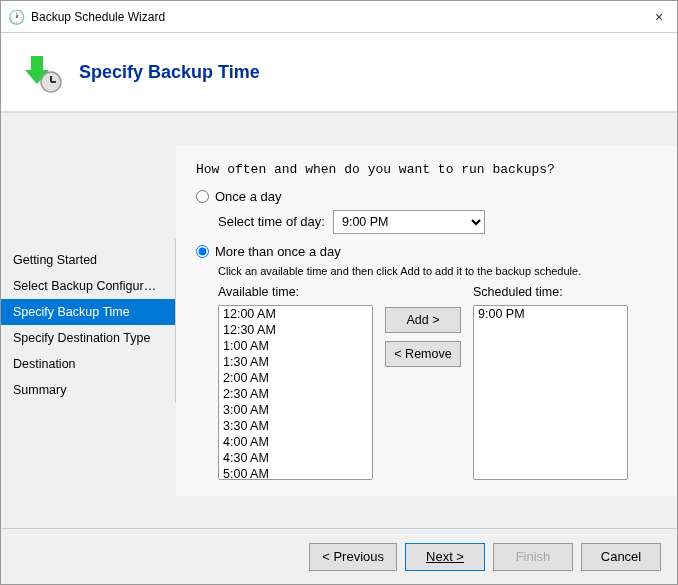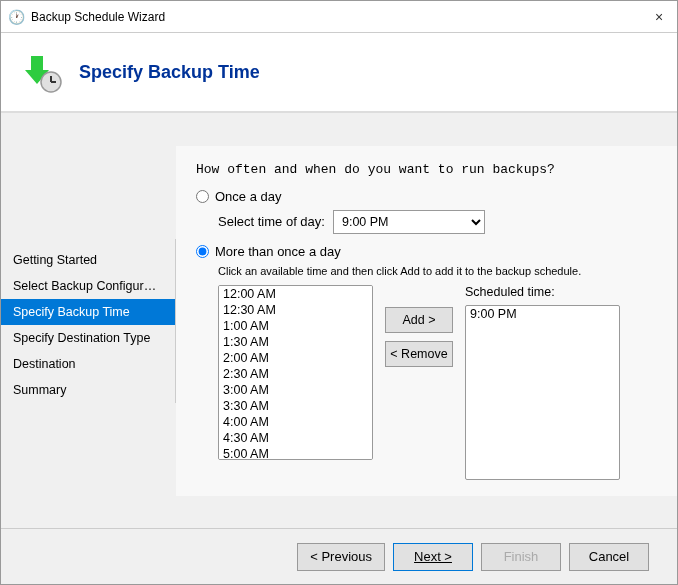--- a/index.html
+++ b/index.html
@@ -191,39 +191,39 @@
     .list-box option {
       padding: 1px 4px;
     }
     .buttons-col {
       display: flex;
       flex-direction: column;
       gap: 8px;
       margin-top: 22px;
     }
     .action-btn {
-      width: 68px;
+      width: 76px;
       height: 26px;
       background: #e1e1e1;
       border: 1px solid #999;
       cursor: pointer;
       font-size: 12.5px;
       display: flex;
       align-items: center;
       justify-content: center;
     }
 
     .footer {
       height: 56px;
       background: #f0f0f0;
       border-top: 1px solid #ccc;
       display: flex;
       align-items: center;
       justify-content: flex-end;
-      padding: 0 28px;
+      padding: 0 16px;
       gap: 8px;
       flex-shrink: 0;
     }
     .footer-btn {
       height: 28px;
       min-width: 80px;
       border: 1px solid #999;
       background: #e1e1e1;
       cursor: pointer;
       font-size: 13px;
@@ -302,20 +302,21 @@
       </div>
 
       <div class="radio-row">
         <input type="radio" name="backup-freq" id="more-than-once" checked="" style="">
         <label class="radio-label" for="more-than-once">More than once a day</label>
       </div>
       <div class="more-desc">Click an available time and then click Add to add it to the backup schedule.</div>
 
       <div class="lists-area">
         <div class="list-section">
+          <div class="list-label">Available time:</div>
           <select class="list-box" multiple="">
           <option>12:00 AM</option>
               <option>12:30 AM</option>
               <option>1:00 AM</option>
               <option>1:30 AM</option>
               <option>2:00 AM</option>
               <option>2:30 AM</option>
               <option>3:00 AM</option>
               <option>3:30 AM</option>
               <option>4:00 AM</option>

